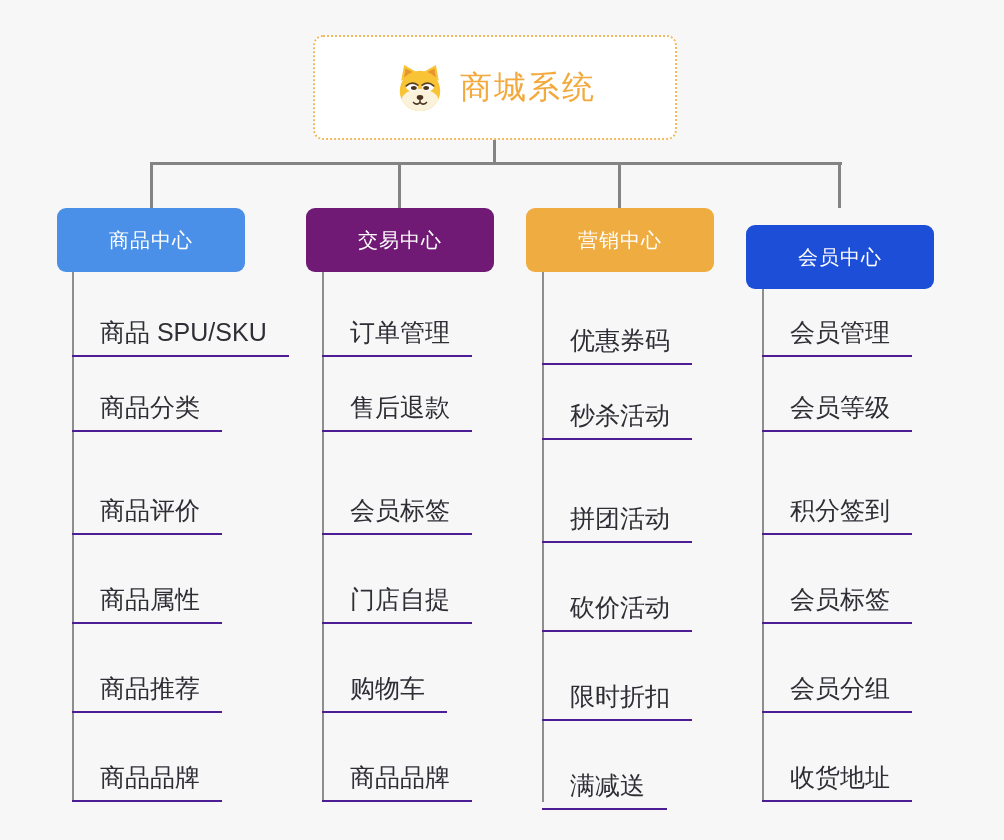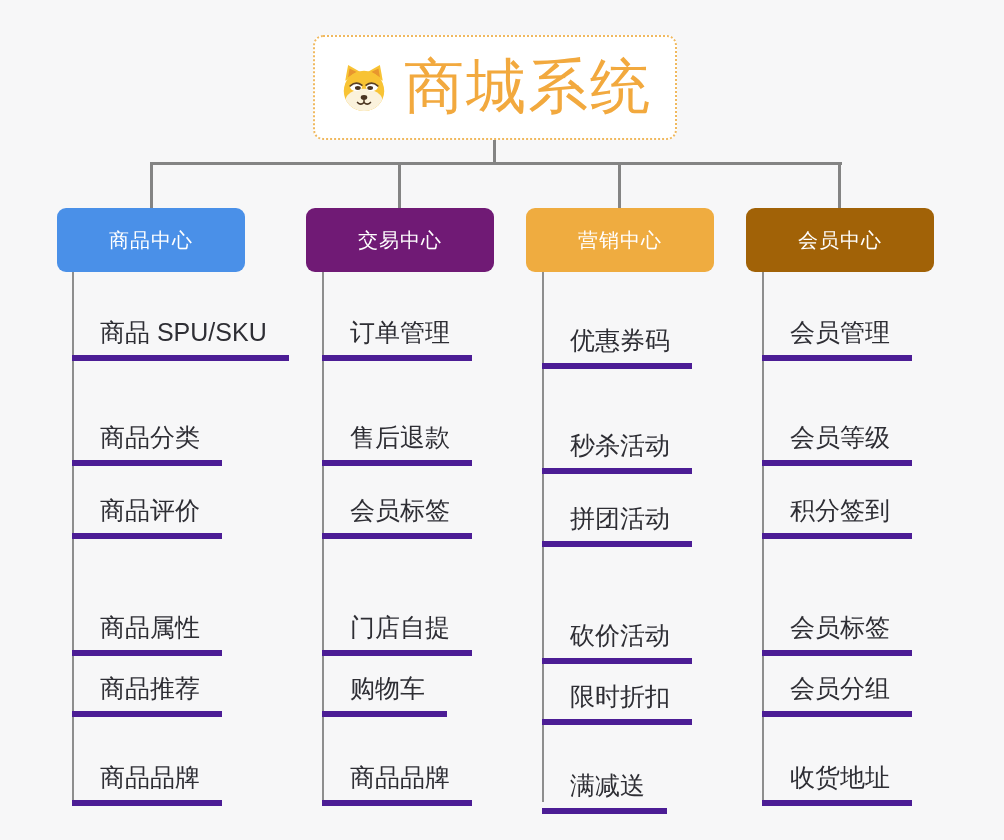--- a/index.html
+++ b/index.html
@@ -16,21 +16,21 @@
   
   .root-node{
     position:absolute;left:313px;top:35px;width:364px;height:105px;
     background:#ffffff;
     border:2px dotted #f0b95f;
     border-radius:10px;
     box-sizing:border-box;
     display:flex;align-items:center;justify-content:center;gap:14px;
   }
   .root-title{
-    font-size:60px;
+    font-size:32px;
     color:#f2a93e;
     letter-spacing:2px;
     white-space:nowrap;
   }
   .root-icon{width:52px;height:52px;display:block;}
   
   .line{position:absolute;background:#848484;}
   .stem{left:493px;top:139px;width:3px;height:26px;}
   .bus{left:150px;top:162px;width:692px;height:3px;}
   .drop{top:162px;width:3px;height:46px;}
@@ -52,31 +52,31 @@
     box-sizing:border-box;
   }
   .b0 .branch-node{left:57px;}
   .b1 .branch-node{left:306px;}
   .b2 .branch-node{left:526px;}
   .b3 .branch-node{left:746px;}
   
   .tree-item{
     position:absolute;
     padding:0 22px 8px 28px;
-    border-bottom:6px solid #4c1d95;
+    border-bottom:2px solid #4c1d95;
     font-size:25px;line-height:30px;
     color:#2e2e34;
     white-space:nowrap;
   }
   .b0 .tree-item{left:72px;}
   .b1 .tree-item{left:322px;}
   .b2 .tree-item{left:542px;margin-top:8px;}
   .b3 .tree-item{left:762px;}
-  .row0{top:317px;} .row1{top:422px;text-align:center;} .row2{top:495px;}
-  .row3{top:612px;} .row4{top:673px;} .row5{top:762px;}
+  .row0{top:317px;} .row1{top:392px;text-align:center;} .row2{top:495px;}
+  .row3{top:584px;} .row4{top:673px;} .row5{top:762px;}
 </style>
 </head>
 <body>
 
 <div class="canvas">
 
   <div class="line stem"></div>
   <div class="line bus"></div>
   <div class="line drop d0"></div>
   <div class="line drop d1"></div>
@@ -135,21 +135,21 @@
     <div class="tree-item row0">优惠券码</div>
     <div class="tree-item row1">秒杀活动</div>
     <div class="tree-item row2">拼团活动</div>
     <div class="tree-item row3">砍价活动</div>
     <div class="tree-item row4">限时折扣</div>
     <div class="tree-item row5">满减送</div>
   </div>
 
   <div class="branch b3">
     <div class="trunk"></div>
-    <div class="branch-node" style="background-color: #a16207;">会员中心</div>
+    <div class="branch-node" style="background-color: #1d4ed8; margin-top: 17px;">会员中心</div>
     <div class="tree-item row0">会员管理</div>
     <div class="tree-item row1">会员等级</div>
     <div class="tree-item row2">积分签到</div>
     <div class="tree-item row3">会员标签</div>
     <div class="tree-item row4">会员分组</div>
     <div class="tree-item row5">收货地址</div>
   </div>
 
 </div>
 

